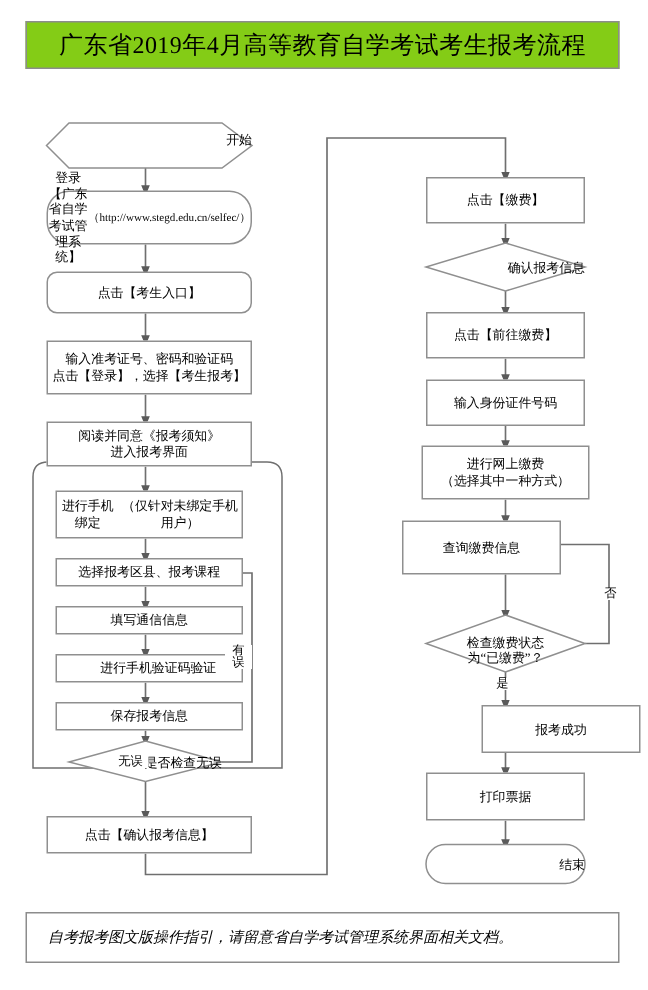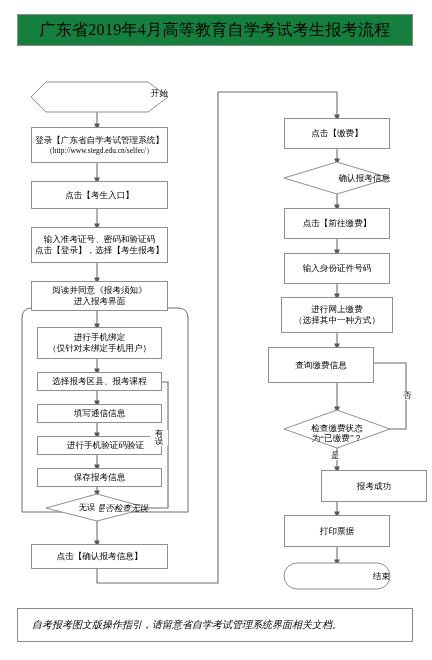--- a/index.html
+++ b/index.html
@@ -8,21 +8,21 @@
     font-family:"Liberation Serif","DejaVu Serif",serif;
     color:#000;
     overflow:hidden;
     position:relative;
   }
   #page{position:relative;width:432px;height:660px;}
 
   
   .title-box{
     position:absolute;left:17px;top:14px;width:396px;height:32px;
-    border:1px solid #8c8c8c;background:#15803d;
+    border:1px solid #8c8c8c;background:#84cc16;
     display:flex;align-items:center;justify-content:center;
     box-sizing:border-box;
   }
   .title-box .t{
     font-size:16px;letter-spacing:0.3px;white-space:nowrap;
   }
 
   
   .footer-box{
     position:absolute;left:17px;top:608px;width:396px;height:34px;
@@ -114,57 +114,57 @@
       <polygon points="337,410 390,429 337,448 284,429" fill="#ffffff" stroke="#8f8f8f" stroke-width="1"></polygon>
 
       <rect x="284" y="563" width="106" height="26" rx="13" ry="13" fill="#ffffff" stroke="#8f8f8f" stroke-width="1"></rect>
     </g>
   </svg>
 
   <div class="shape-text" style="left:31px;top:84px;width:137px;height:18px;">
     <span>开始</span>
   </div>
 
-  <div class="shape-text" style="left:46px;top:500px;width:102px;height:16px;font-style:italic;">
+  <div class="shape-text" style="left:46px;top:500px;width:102px;height:16px;">
     <span>是否检查无误</span>
   </div>
 
   <div class="shape-text" style="left:284px;top:170px;width:106px;height:16px;">
     <span>确认报考信息</span>
   </div>
 
   <div class="shape-text" style="left:284px;top:414px;width:106px;height:30px;flex-direction:column;">
     <span>检查缴费状态</span>
     <span>为“已缴费”？</span>
   </div>
 
   <div class="shape-text" style="left:284px;top:568px;width:106px;height:16px;">
     <span>结束</span>
   </div>
 
-  <div class="node" style="left:31px;top:127px;width:137px;height:36px;flex-direction:column;">
+  <div class="node" style="left:31px;top:127px;width:137px;height:36px;border-radius:15px;">
     <span>登录【广东省自学考试管理系统】</span>
     <span class="l2" style="font-size:7.4px;">（http://www.stegd.edu.cn/selfec/）</span>
   </div>
 
-  <div class="node" style="left:31px;top:181px;width:137px;height:28px;">
+  <div class="node" style="left:31px;top:181px;width:137px;height:28px;border-radius:7px;">
     <span>点击【考生入口】</span>
   </div>
 
   <div class="node" style="left:31px;top:227px;width:137px;height:36px;flex-direction:column;text-align:right;">
     <span>输入准考证号、密码和验证码</span>
     <span class="l2">点击【登录】，选择【考生报考】</span>
   </div>
 
   <div class="node" style="left:31px;top:281px;width:137px;height:30px;flex-direction:column;">
     <span>阅读并同意《报考须知》</span>
     <span class="l2">进入报考界面</span>
   </div>
 
-  <div class="node" style="left:37px;top:327px;width:125px;height:32px;flex-direction:column;">
+  <div class="node" style="left:37px;top:327px;width:125px;height:32px;flex-direction:row;">
     <span>进行手机绑定</span>
     <span class="l2">（仅针对未绑定手机用户）</span>
   </div>
 
   <div class="node" style="left:37px;top:372px;width:125px;height:19px;">
     <span>选择报考区县、报考课程</span>
   </div>
 
   <div class="node" style="left:37px;top:404px;width:125px;height:19px;">
     <span>填写通信信息</span>

